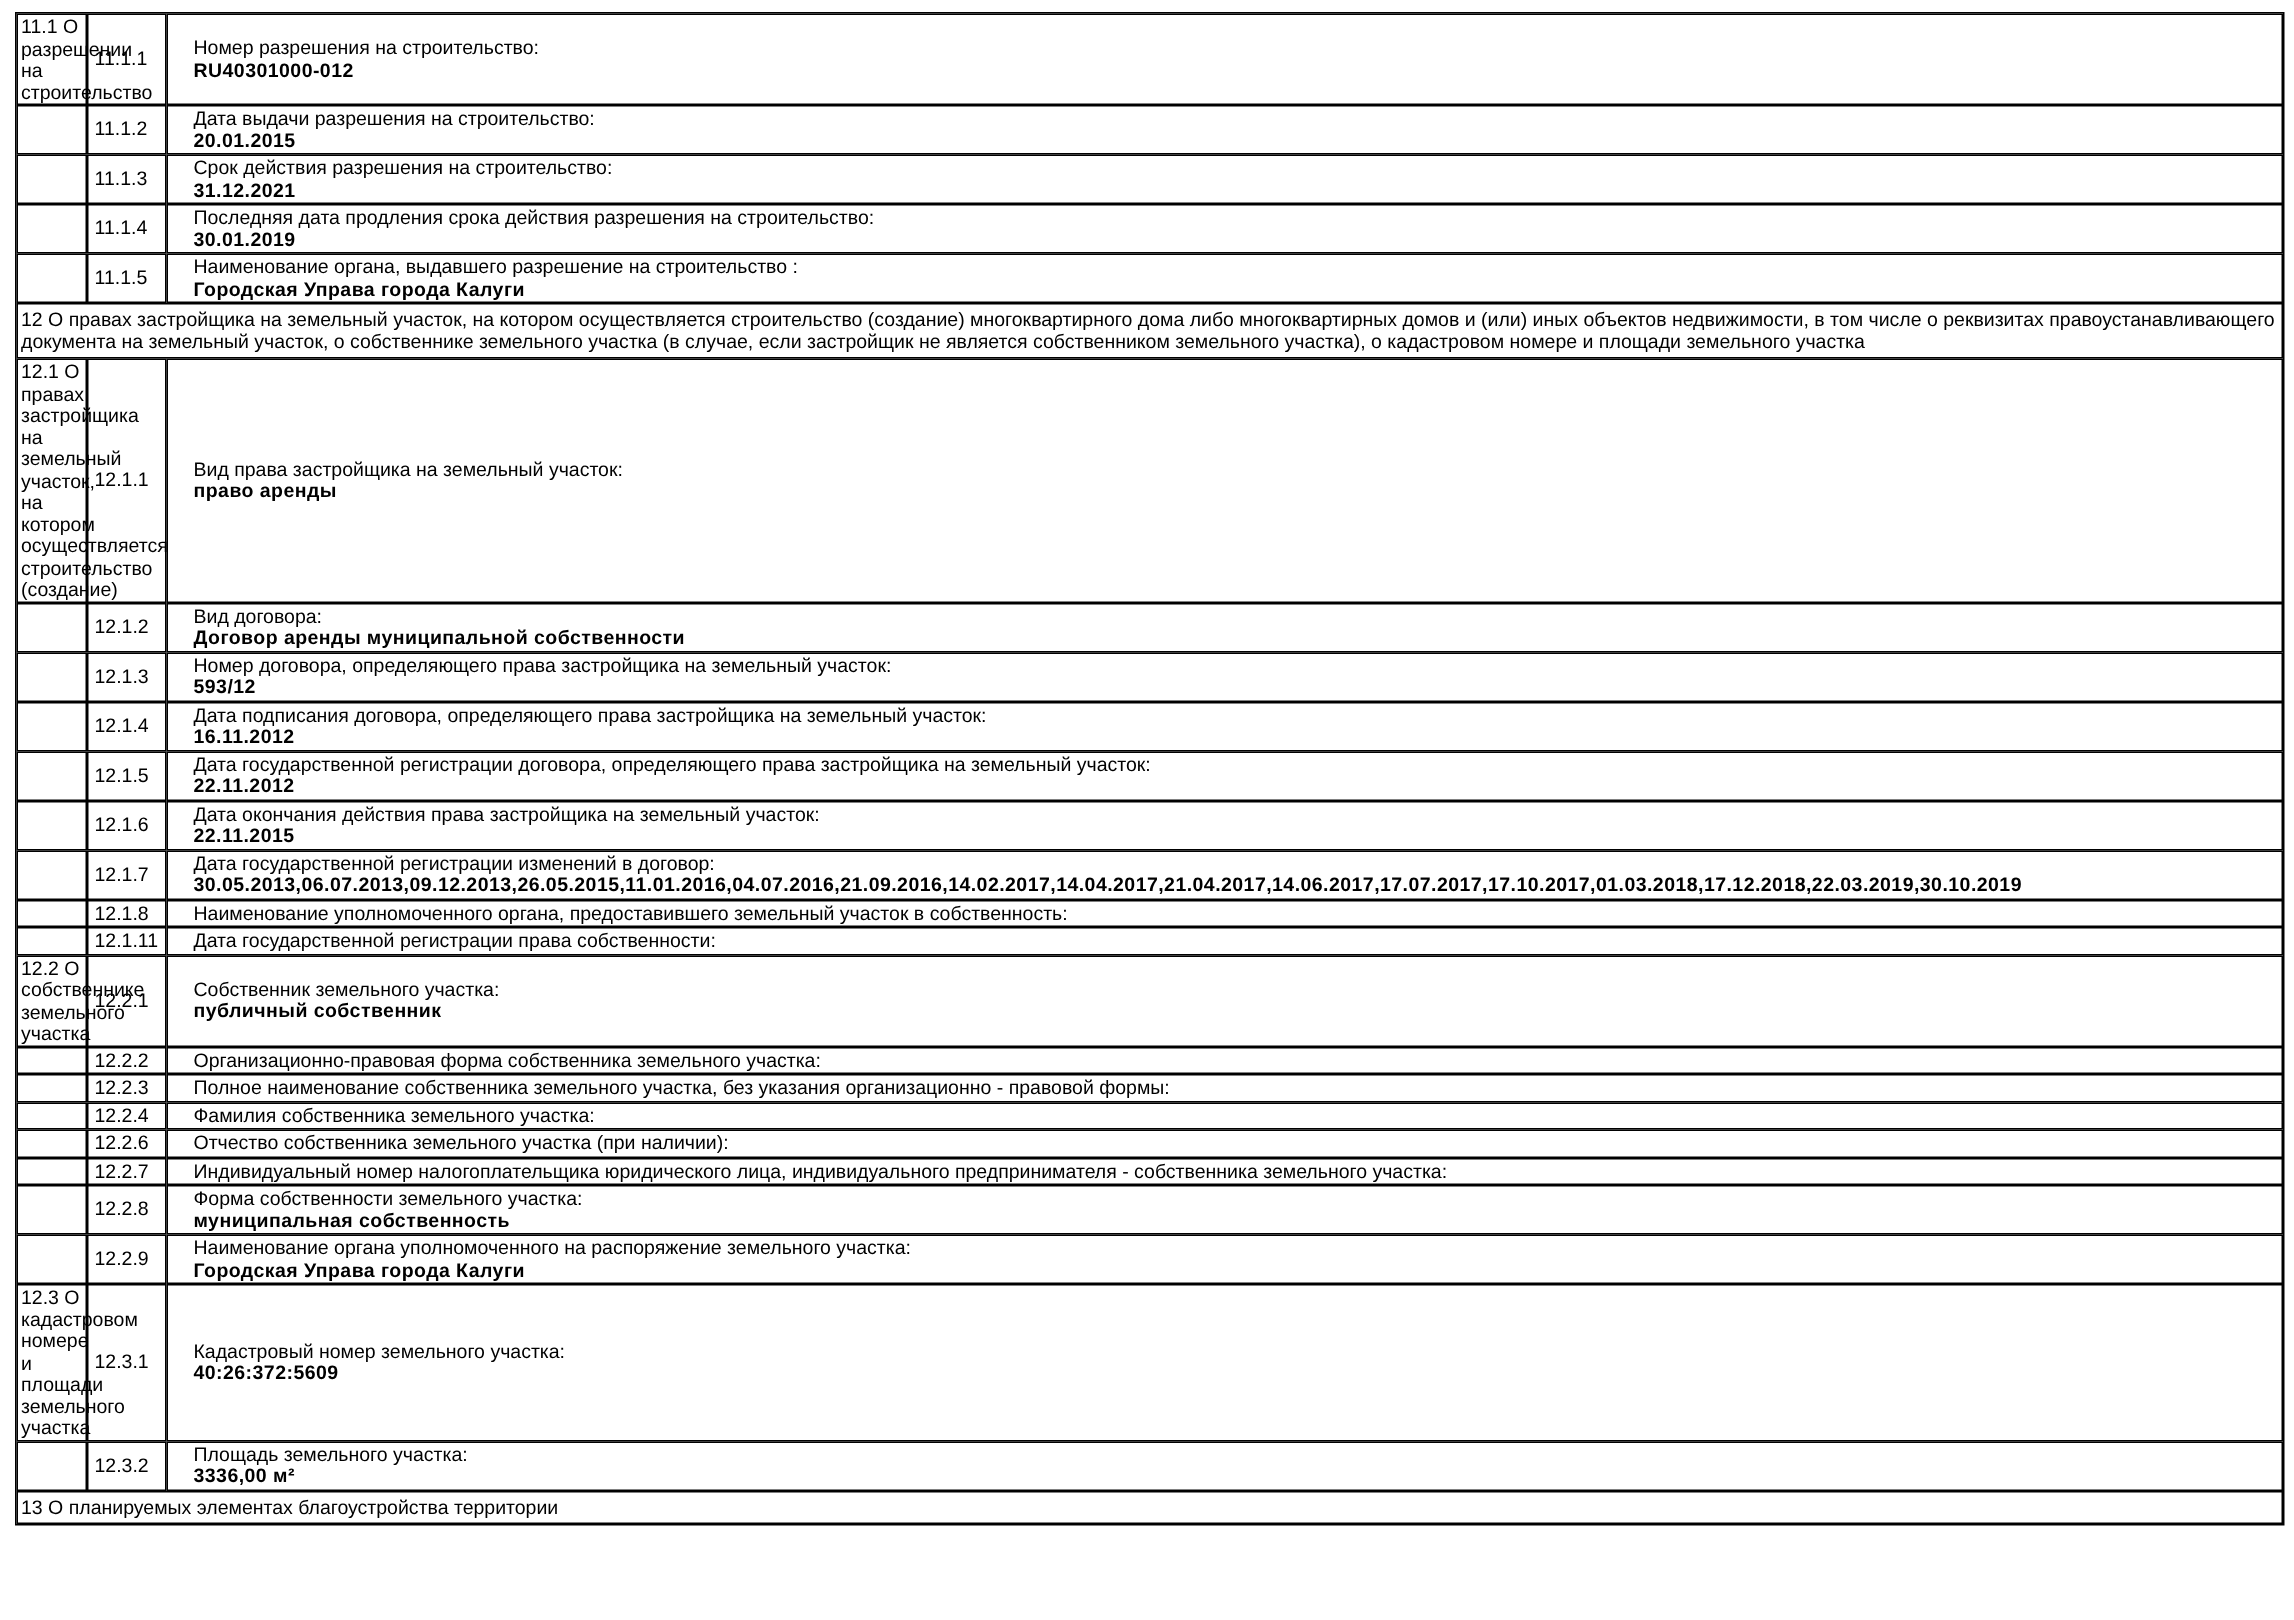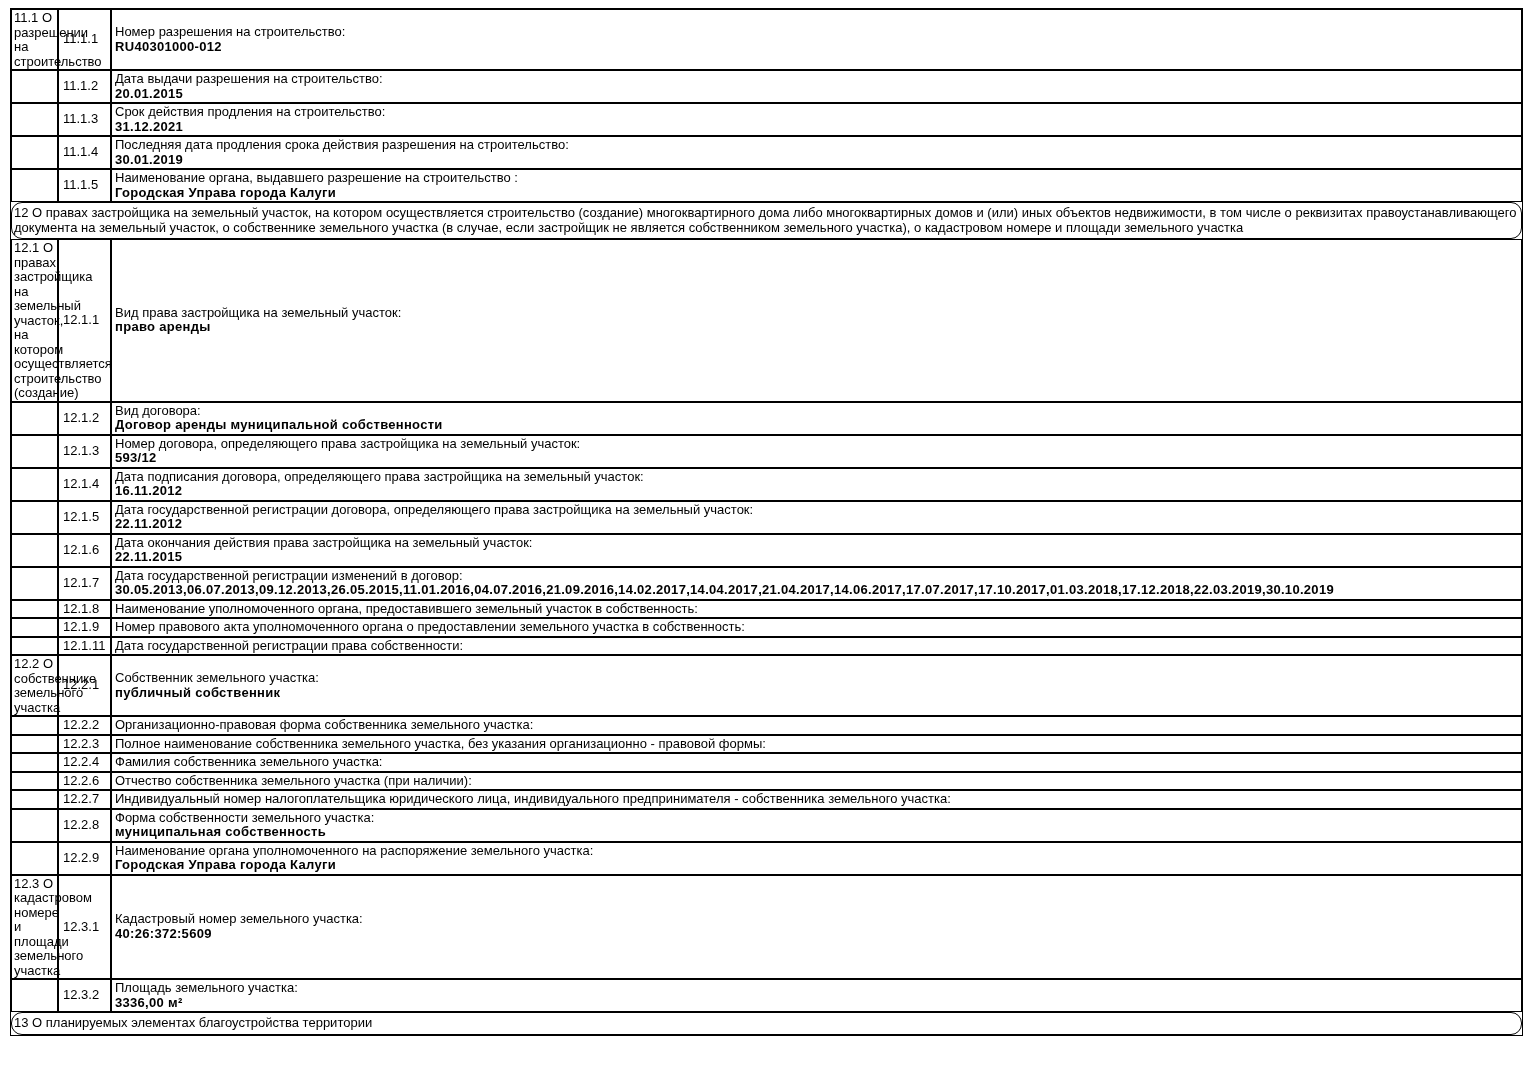--- a/index.html
+++ b/index.html
@@ -39,28 +39,27 @@
     vertical-align: top;
     padding: 1px 0 0 2px;
     white-space: normal;
   }
   td.num {
     vertical-align: middle;
     padding: 1px 15px 1px 4px;
   }
   td.content {
     vertical-align: middle;
-    padding: 1px 3px;
+    padding: 1px 17px;
     margin-left: 26px;
   }
   td.band {
     vertical-align: middle;
     padding: 3px 2px;
     line-height: 16px;
-    border-radius: 11px;
   }
   .label {
     font-weight: normal;
   }
   .value {
     font-weight: 700;
     letter-spacing: 0.3px;
   }
 </style>
 </head>
@@ -87,21 +86,21 @@
           <td class="num">11.1.2</td>
           <td class="content">
             <div class="label">Дата выдачи разрешения на строительство:</div>
             <div class="value">20.01.2015</div>
           </td>
         </tr>
         <tr>
           <td class="sec"></td>
           <td class="num">11.1.3</td>
           <td class="content">
-            <div class="label">Срок действия продления на строительство:</div>
+            <div class="label">Срок действия разрешения на строительство:</div>
             <div class="value">31.12.2021</div>
           </td>
         </tr>
         <tr>
           <td class="sec"></td>
           <td class="num">11.1.4</td>
           <td class="content">
             <div class="label">Последняя дата продления срока действия разрешения на строительство:</div>
             <div class="value">30.01.2019</div>
           </td>
@@ -171,27 +170,20 @@
           <td class="content">
             <div class="label">Дата государственной регистрации изменений в договор:</div>
             <div class="value">30.05.2013,06.07.2013,09.12.2013,26.05.2015,11.01.2016,04.07.2016,21.09.2016,14.02.2017,14.04.2017,21.04.2017,14.06.2017,17.07.2017,17.10.2017,01.03.2018,17.12.2018,22.03.2019,30.10.2019</div>
           </td>
         </tr>
         <tr>
           <td class="sec"></td>
           <td class="num">12.1.8</td>
           <td class="content">
             <div class="label">Наименование уполномоченного органа, предоставившего земельный участок в собственность:</div>
-          </td>
-        </tr>
-        <tr>
-          <td class="sec"></td>
-          <td class="num">12.1.9</td>
-          <td class="content">
-            <div class="label">Номер правового акта уполномоченного органа о предоставлении земельного участка в собственность:</div>
           </td>
         </tr>
         <tr>
           <td class="sec"></td>
           <td class="num">12.1.11</td>
           <td class="content">
             <div class="label">Дата государственной регистрации права собственности:</div>
           </td>
         </tr>
         <tr>

